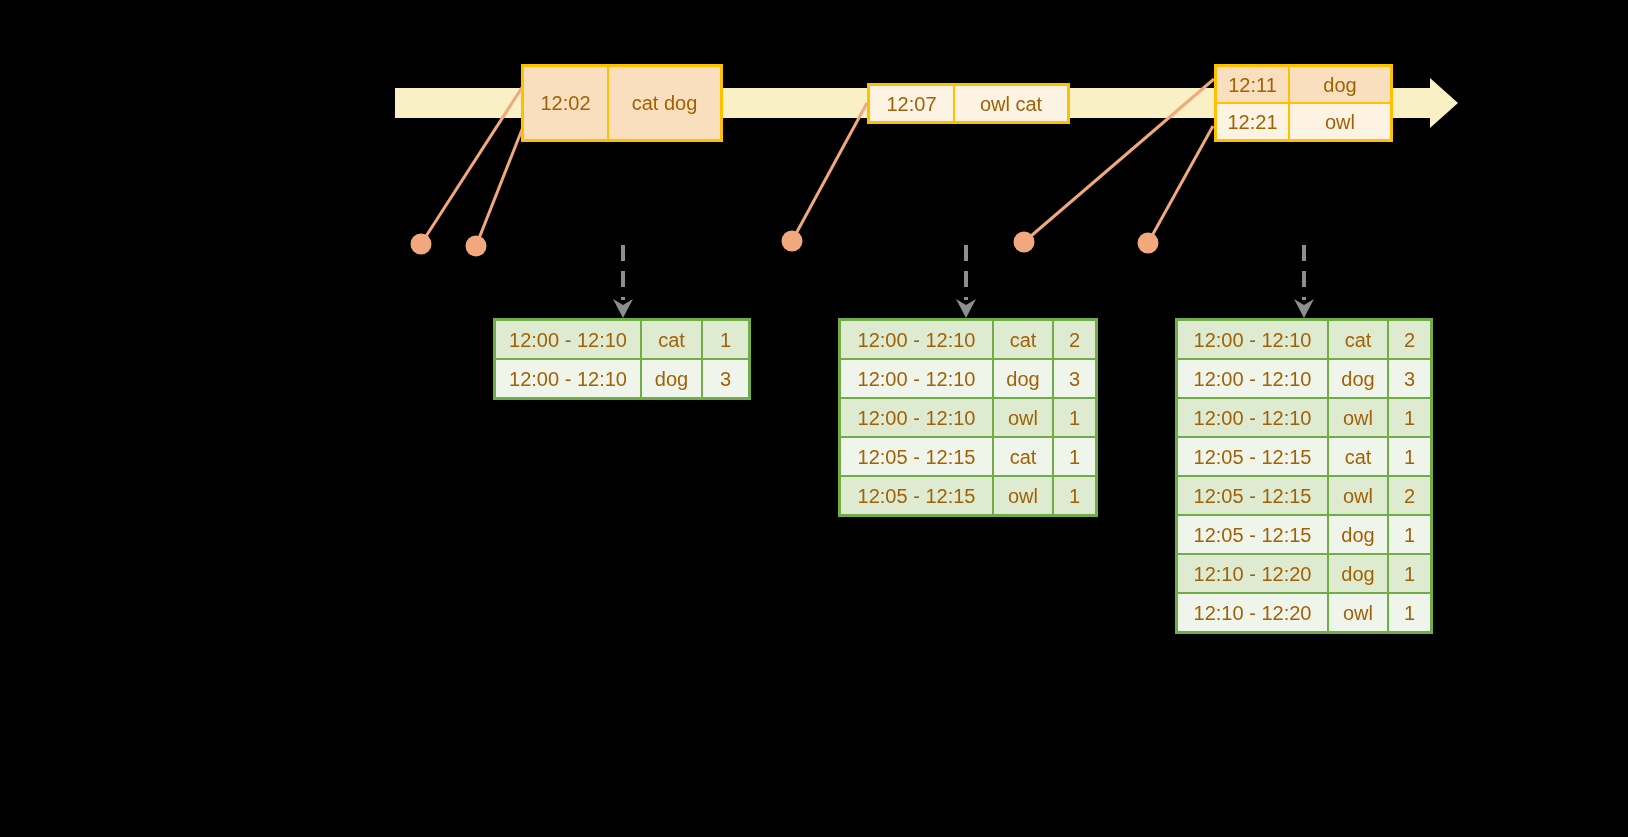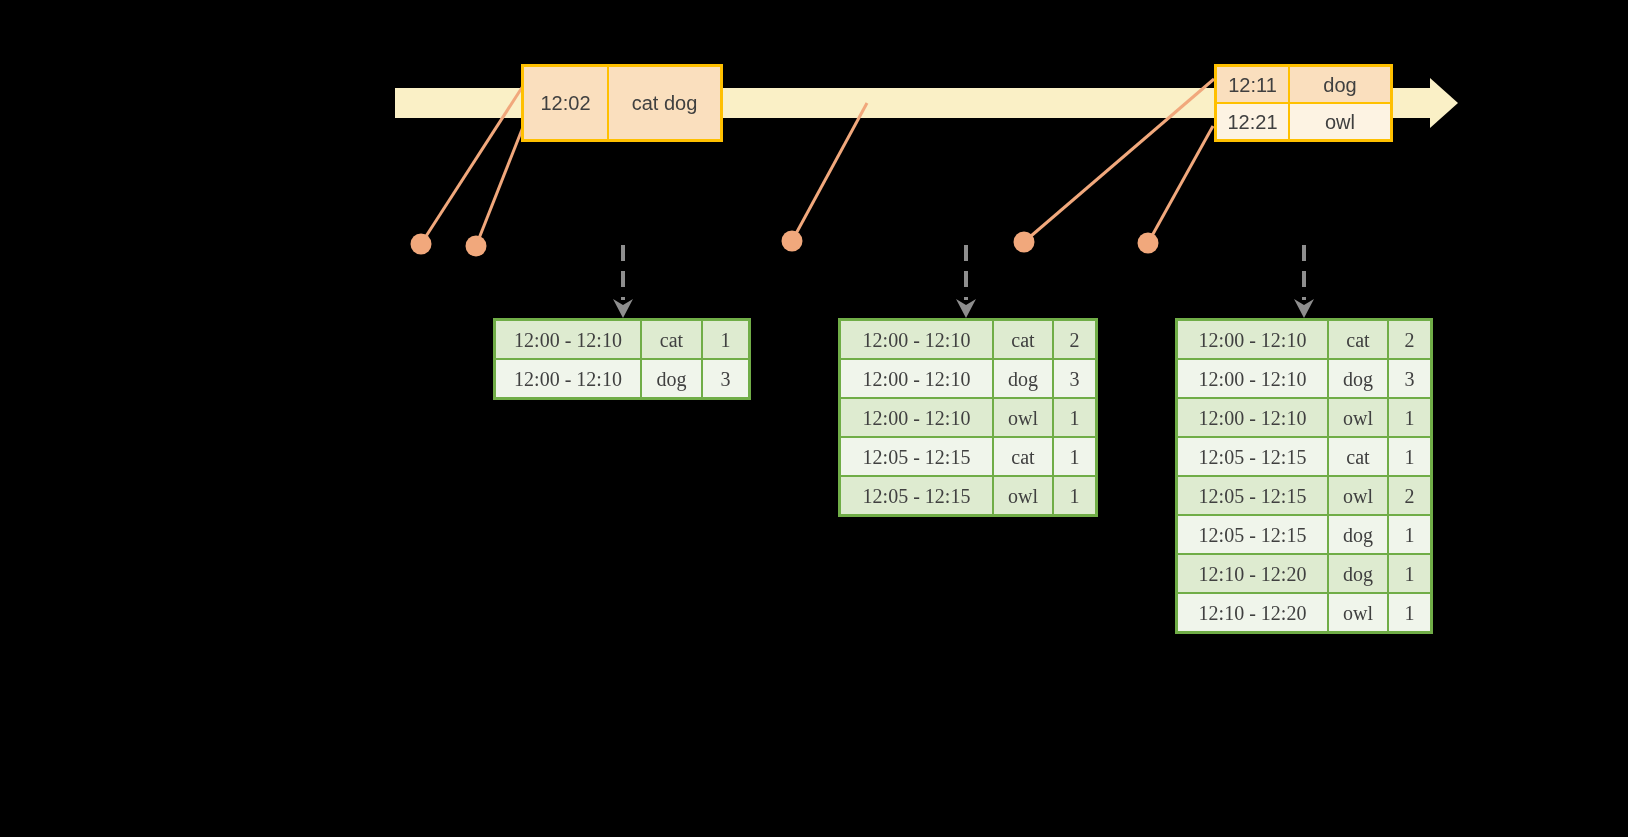--- a/index.html
+++ b/index.html
@@ -1,40 +1,40 @@
 <!DOCTYPE html>
 <html><head>
 <meta charset="utf-8">
 <style>
   html, body { margin:0; padding:0; background:#000; }
   #canvas {
     position:relative; width:1628px; height:837px; overflow:hidden;
     background:#000;
     font-family:"Liberation Sans", sans-serif;
-    color:#404040;
+    color:#a16207;
   }
   
   .band { position:absolute; left:395px; top:88px; width:1035px; height:30px; background:#FAF0C6; z-index:1; }
   .band-head {
     position:absolute; left:1430px; top:78px; width:0; height:0; z-index:1;
     border-left:28px solid #FAF0C6; border-top:25px solid transparent; border-bottom:25px solid transparent;
   }
   
   #overlay { position:absolute; left:0; top:0; z-index:2; }
   
   .dtable { position:absolute; z-index:3; box-sizing:border-box; display:flex; flex-direction:column; gap:2px; padding:3px; }
   .dtable .trow { display:flex; gap:2px; flex:1 1 0; min-height:0; }
   .dtable .tcell {
     display:flex; align-items:center; justify-content:center;
     font-size:20px; line-height:1; white-space:nowrap; overflow:hidden;
   }
   .etable { background:#FFC000; }
   .etable .trow.dark  .tcell { background:#FADFBE; }
   .etable .trow.light .tcell { background:#FDF3E3; }
-  .gtable { background:#70AD47;font-family:Liberation Serif, serif; }
+  .gtable { background:#70AD47; }
   .gtable .trow.dark  .tcell { background:#DEEBD0; }
   .gtable .trow.light .tcell { background:#F0F5EB; }
   
   .et12 .c0 { width:83px; }  .et12 .c1 { flex:1; }
   .et3  .c0 { width:71px; }  .et3  .c1 { flex:1; }
   .gt1 .c0 { width:144px; } .gt1 .c1 { width:59px; } .gt1 .c2 { flex:1; }
   .gt2 .c0 { width:151px; } .gt2 .c1 { width:58px; } .gt2 .c2 { flex:1; }
   .gt3 .c0 { width:149px; } .gt3 .c1 { width:58px; } .gt3 .c2 { flex:1; }
   
   #et0 { left:521px;  top:64px;  width:202px; height:78px; }
@@ -77,20 +77,26 @@
       <polygon points="956,299 966,318 976,299 966,305" fill="#8E8E8E"></polygon>
       <line x1="1304" y1="245" x2="1304" y2="300" stroke="#8E8E8E" stroke-width="4" stroke-dasharray="16 10"></line>
       <polygon points="1294,299 1304,318 1314,299 1304,305" fill="#8E8E8E"></polygon>
     </g>
   </svg>
 
   <div id="et0" class="dtable etable et12">
       <div class="trow dark">
         <div class="tcell c0">12:02</div>
         <div class="tcell c1">cat dog</div>
+      </div>
+    </div>
+  <div id="et1" class="dtable etable et12">
+      <div class="trow light">
+        <div class="tcell c0">12:07</div>
+        <div class="tcell c1">owl cat</div>
       </div>
     </div>
   <div id="et2" class="dtable etable et3">
       <div class="trow dark">
         <div class="tcell c0">12:11</div>
         <div class="tcell c1">dog</div>
       </div>
       <div class="trow light">
         <div class="tcell c0">12:21</div>
         <div class="tcell c1">owl</div>

